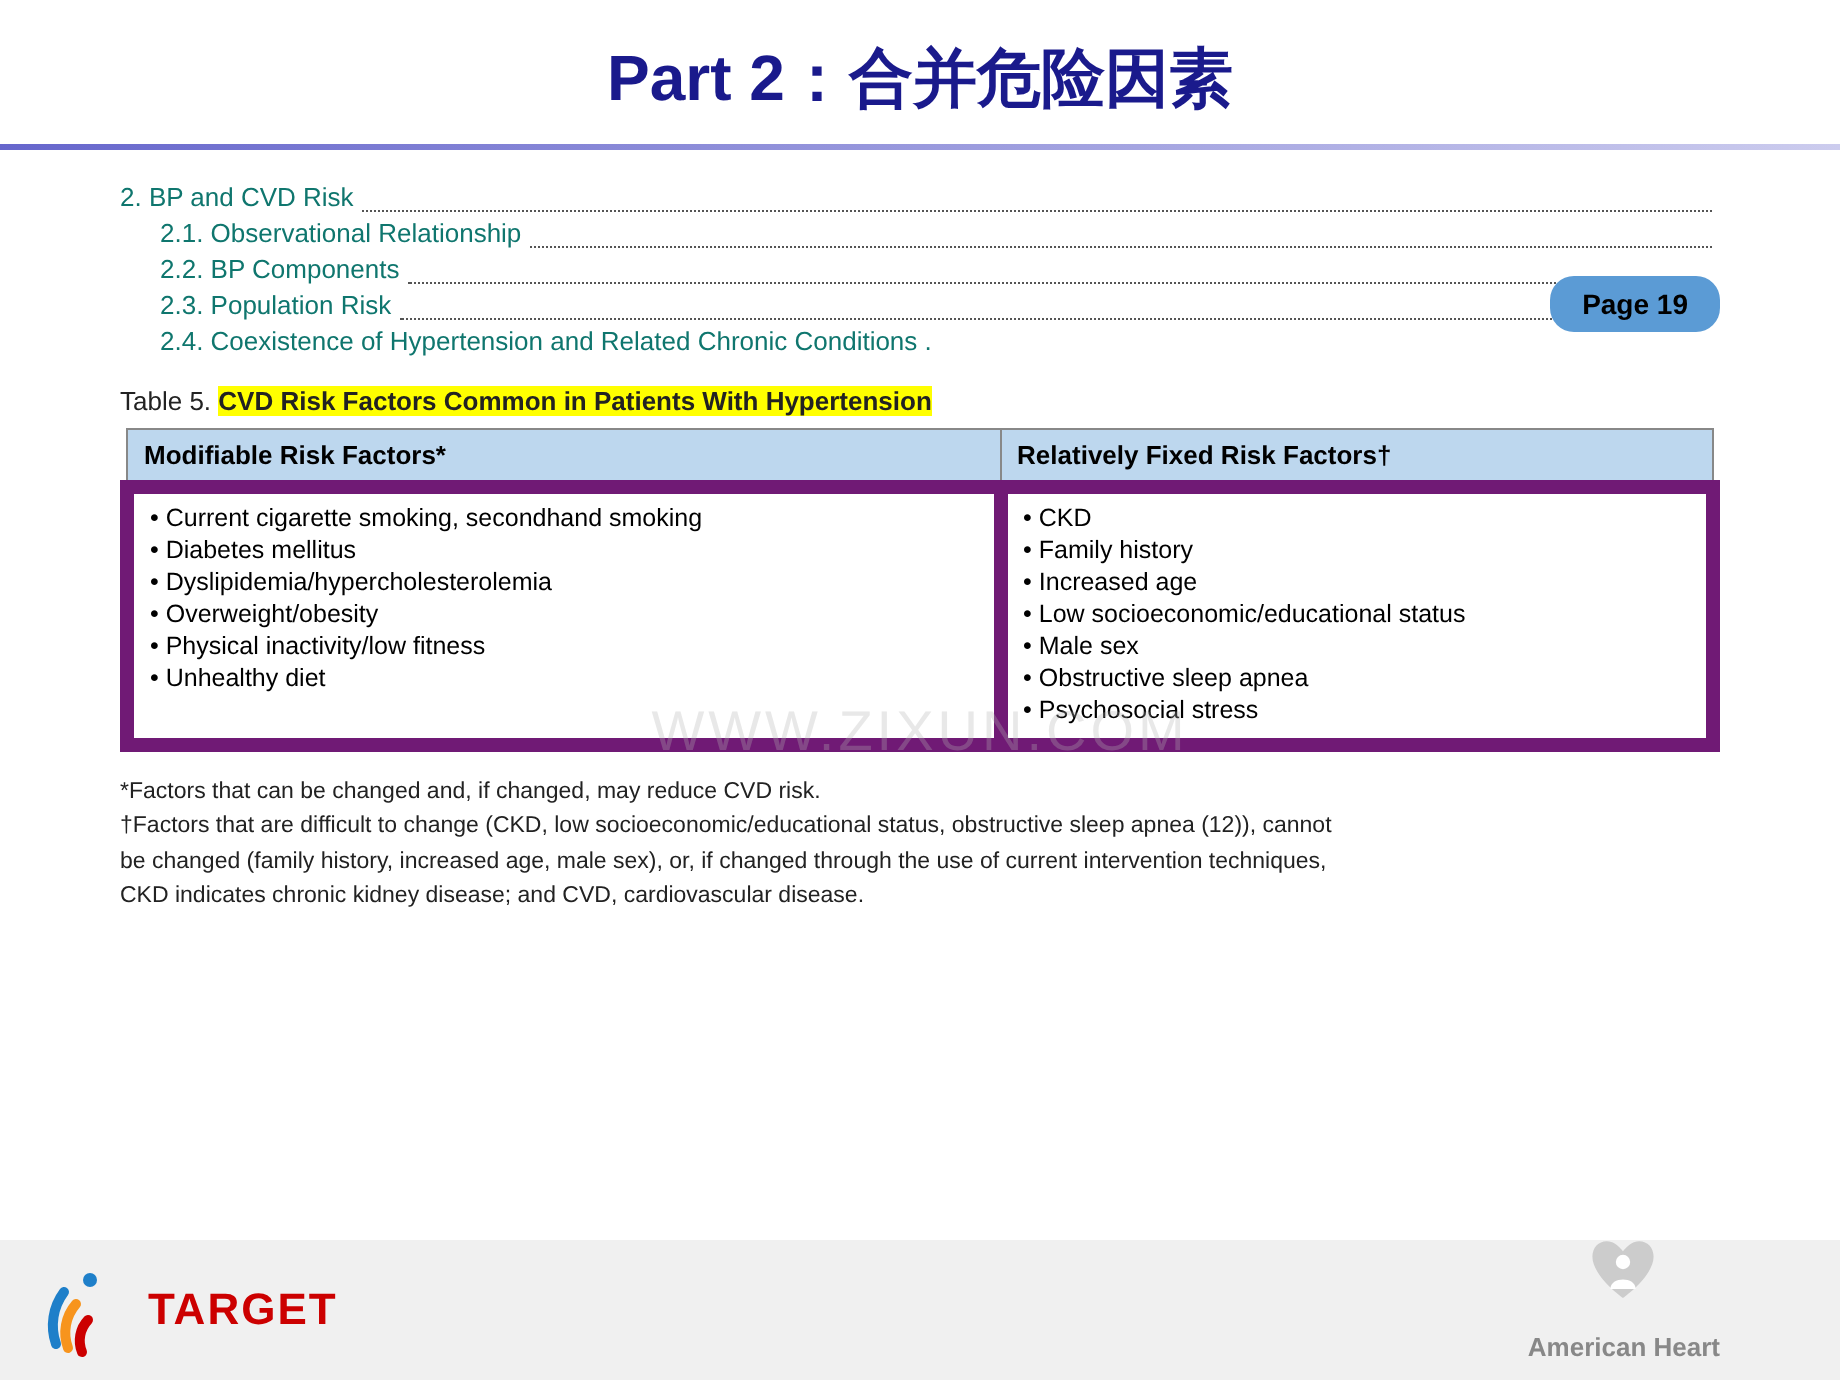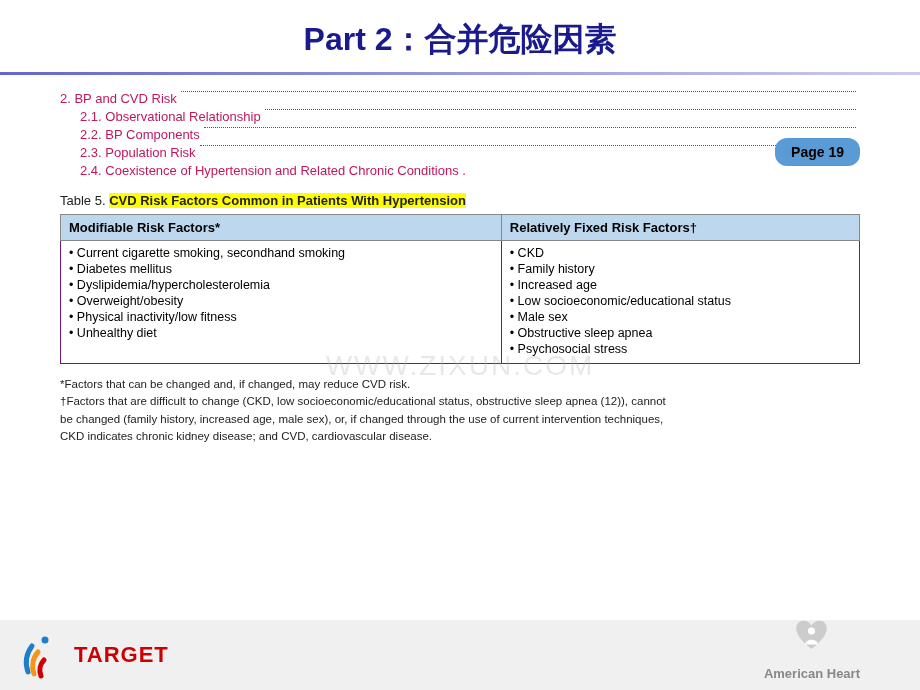--- a/index.html
+++ b/index.html
@@ -30,24 +30,24 @@
       margin: 0 0 8px 0;
     }
 
     
     .toc-area {
       padding: 8px 60px 6px 60px;
       position: relative;
     }
     .toc-item {
       font-size: 13px;
-      color: #be185d;
+      color: #0f766e;
       margin-bottom: 3px;
       display: flex;
-      align-items: flex-start;
+      align-items: flex-end;
     }
     .toc-label {
       white-space: nowrap;
     }
     .toc-dots {
       flex: 1;
       border-bottom: 1px dotted #555;
       margin: 0 4px;
       min-width: 20px;
     }
@@ -89,21 +89,21 @@
     }
     table.risk-table th {
       background-color: #bdd7ee;
       border: 1px solid #888;
       padding: 5px 8px;
       text-align: left;
       font-weight: bold;
       font-size: 13px;
     }
     table.risk-table td {
-      border: 1px solid #701a75;
+      border: 7px solid #701a75;
       padding: 5px 8px;
       vertical-align: top;
     }
     .risk-item {
       display: block;
       margin-bottom: 2px;
     }
 
     
     .footnotes {

